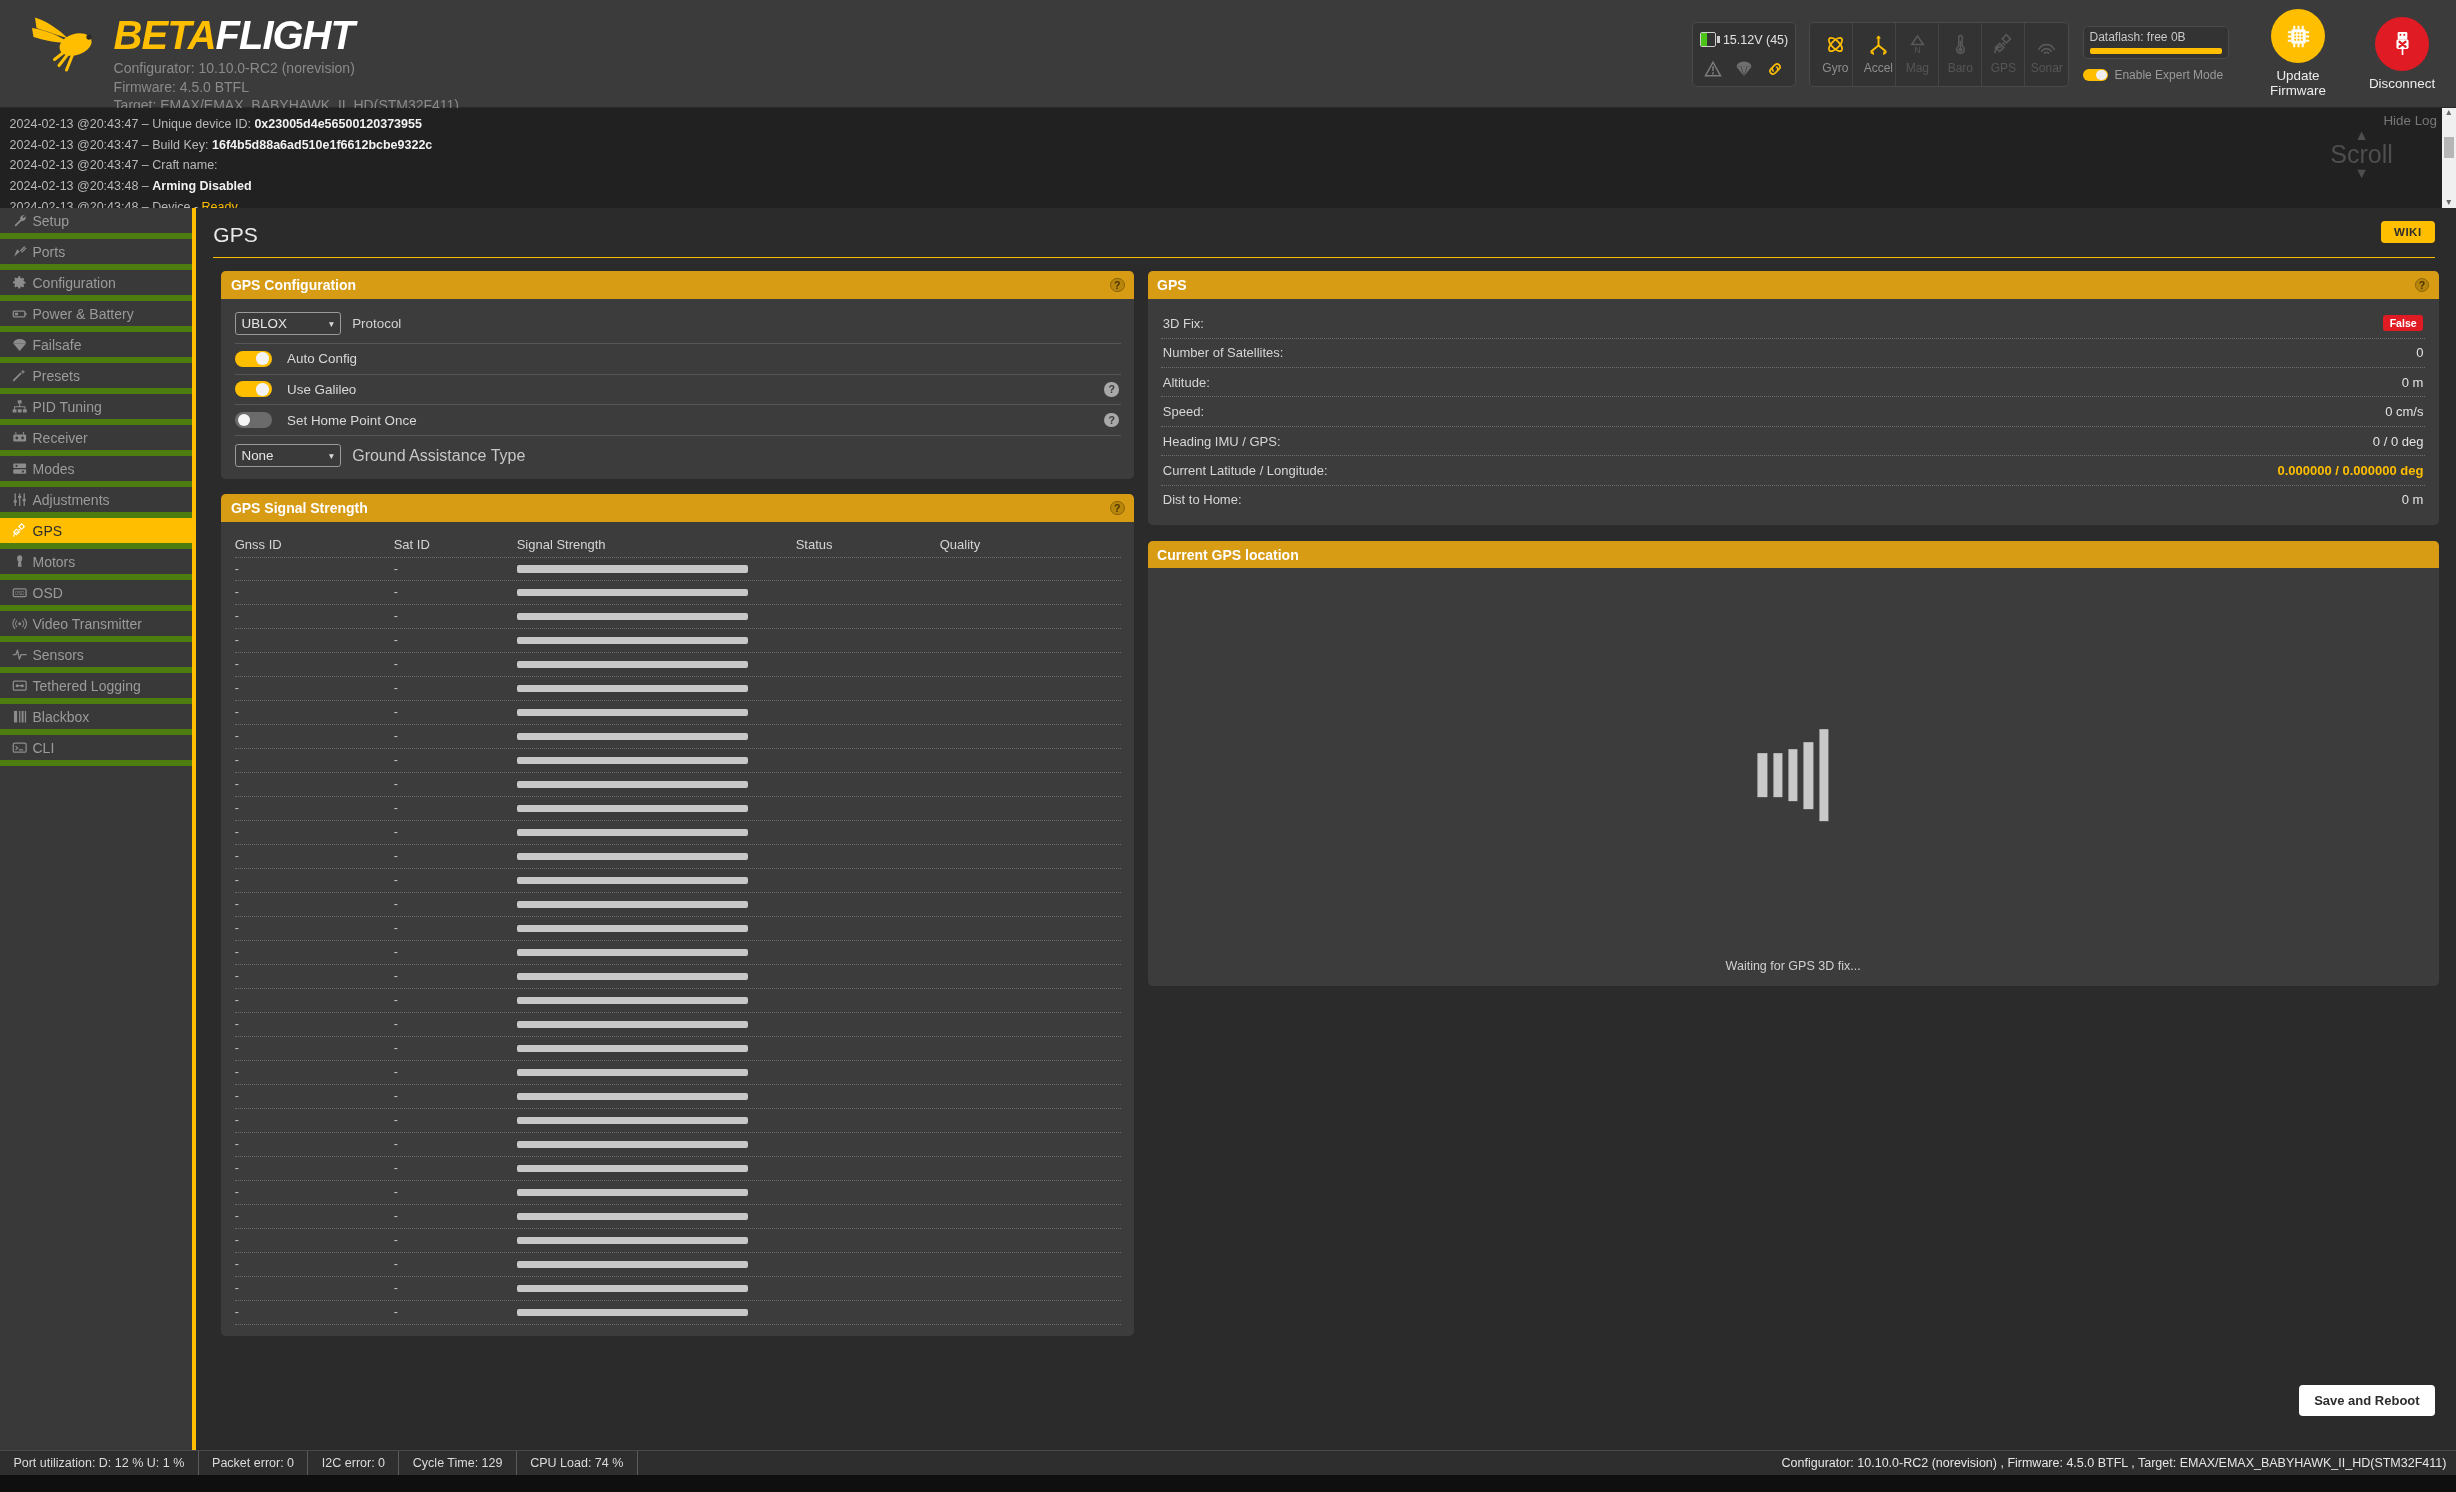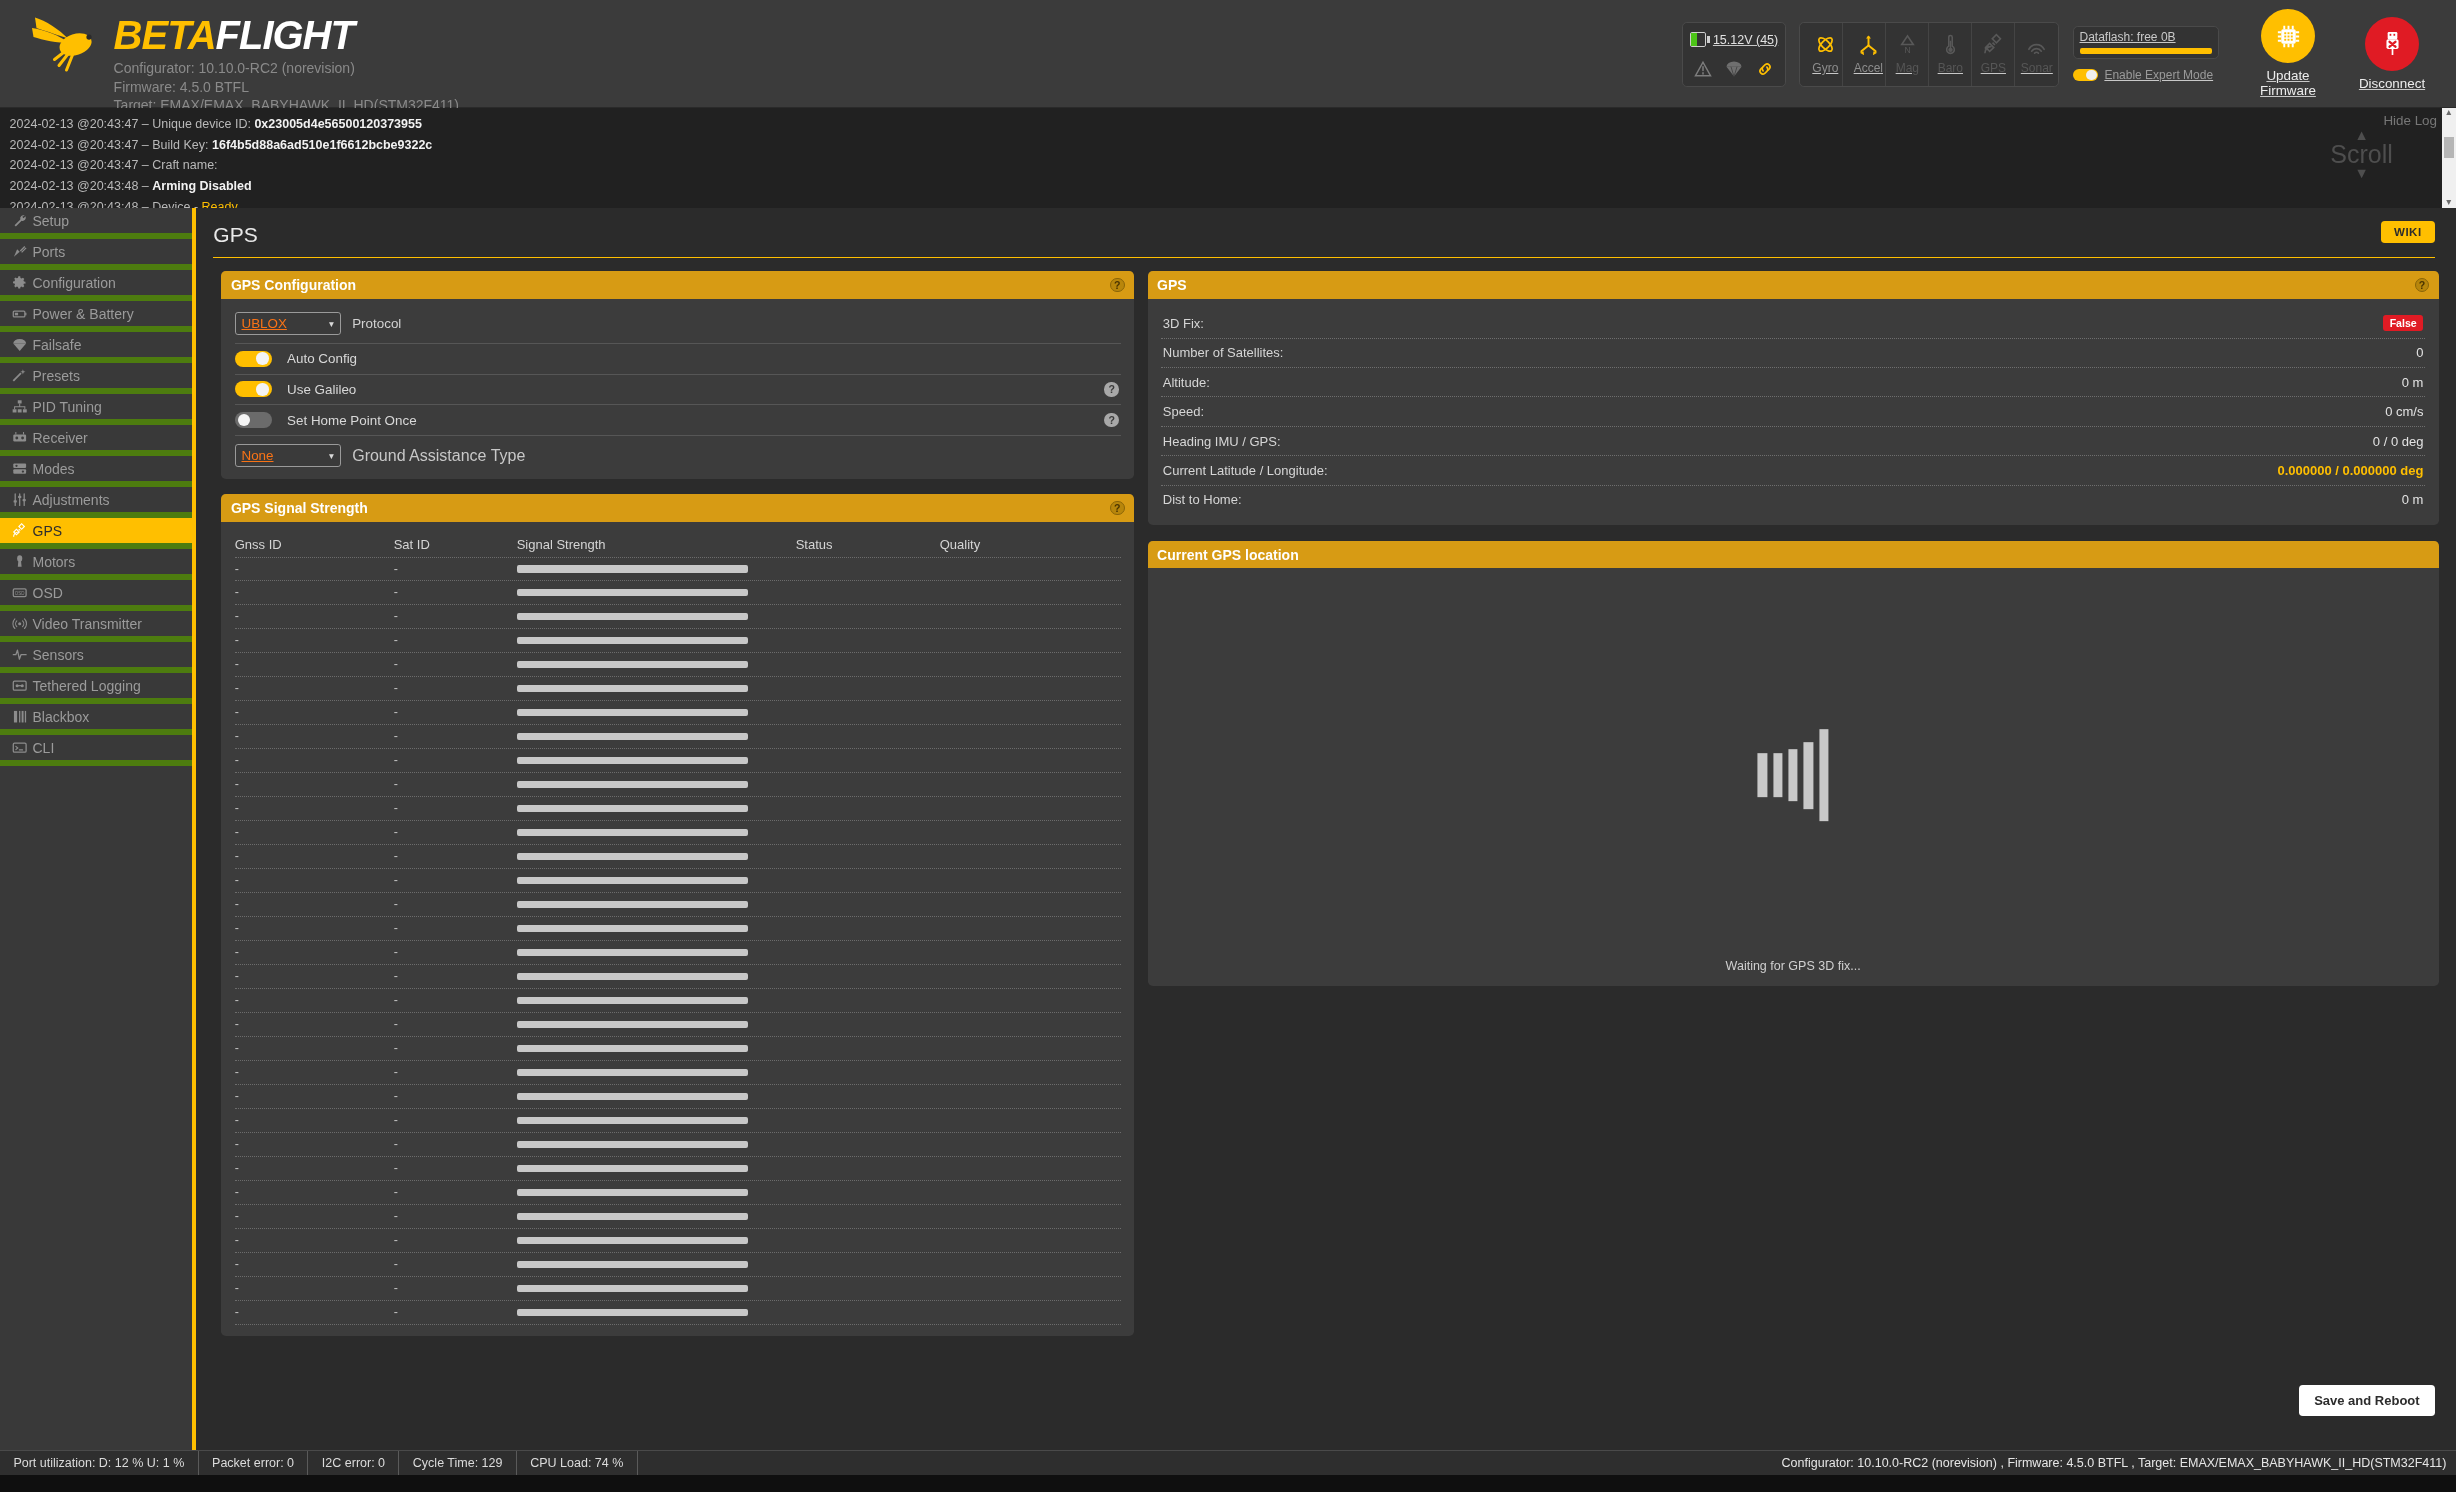--- a/index.html
+++ b/index.html
@@ -21,21 +21,21 @@
   .brand { position: absolute; left: 29px; top: 9.6px; display: flex; align-items: flex-start; }
   .bee { width: 75px; height: 60px; margin-top: 3.8px; }
   .brand-text { margin-left: 9.6px; margin-top: 5.8px; }
   .logo-word { font-size: 40px; font-weight: bold; font-style: italic; letter-spacing: -1px; line-height: 1; }
   .logo-beta { color: #ffbf00; }
   .logo-flight { color: #ffffff; }
   .brand-lines { margin-top: 3.8px; }
   .brand-lines div { font-size: 14px; color: #8a8a8a; line-height: 1.33; }
 
   
-  .hdr-right { position: absolute; right: 12px; top: 0; height: 108px; display: flex; align-items: center; text-decoration: underline; }
+  .hdr-right { position: absolute; right: 2px; top: 0; height: 108px; display: flex; align-items: center; }
   .batt-box {
     width: 104px; height: 65px; background: #333333; border: 1px solid #4a4a4a; border-radius: 4.8px;
     display: flex; flex-direction: column; justify-content: center; margin-right: 13.4px;
   }
   .batt-row { display: flex; align-items: center; padding: 0 6.7px; height: 29px; }
   .batt-shell {
     width: 33px; height: 14.4px; border: 1.9px solid #cfcfcf; border-radius: 1.9px; position: relative;
   }
   .batt-shell:after {
     content: ""; position: absolute; right: -4.8px; top: 2.9px; width: 2.9px; height: 6.7px; background: #cfcfcf;
@@ -129,21 +129,21 @@
     font-size: 10.6px; font-weight: bold; display: flex; align-items: center; justify-content: center;
   }
   .help-dot.on-head { background: #b8860b; color: #4a3400; border: 1px solid #8a6508; }
   .panel-body { padding: 9.6px 13.4px 11.5px 13.4px; }
 
   
   .sel {
     background: #3a3a3a; border: 1px solid #9a9a9a; border-radius: 2.9px; color: #e6e6e6;
     font-size: 13.4px; padding: 2.9px 5.8px; width: 106px; display: flex; align-items: center; justify-content: space-between;
   }
-  .sel .cv { color: #f97316; text-decoration: underline; }
+  .sel .cv { color: #e5e5e5; }
   .sel .ca { font-size: 9.6px; color: #d8d8d8; }
   .row-sel { display: flex; align-items: center; gap: 11.5px; padding: 3.8px 0 7.7px 0; }
   .row-sel .lbl { font-size: 13.4px; color: #d2d2d2; }
   .tgl-row {
     display: flex; align-items: center; border-top: 1px solid #565656; padding: 6.7px 0 6.7px 0; position: relative;
   }
   .toggle { width: 37px; height: 16.3px; border-radius: 8.6px; position: relative; margin-right: 15.4px; }
   .toggle.on { background: #ffbf00; }
   .toggle.off { background: #6b6b6b; }
   .toggle i { position: absolute; top: 1.9px; width: 12.5px; height: 12.5px; border-radius: 50%; background: #f4f4f4; }

